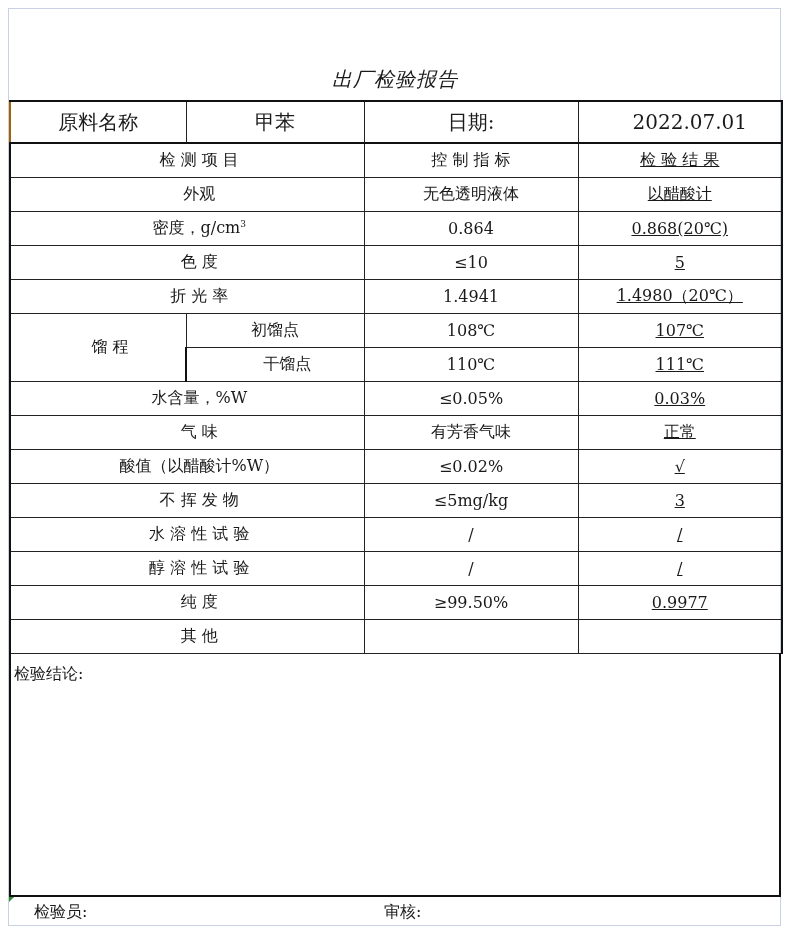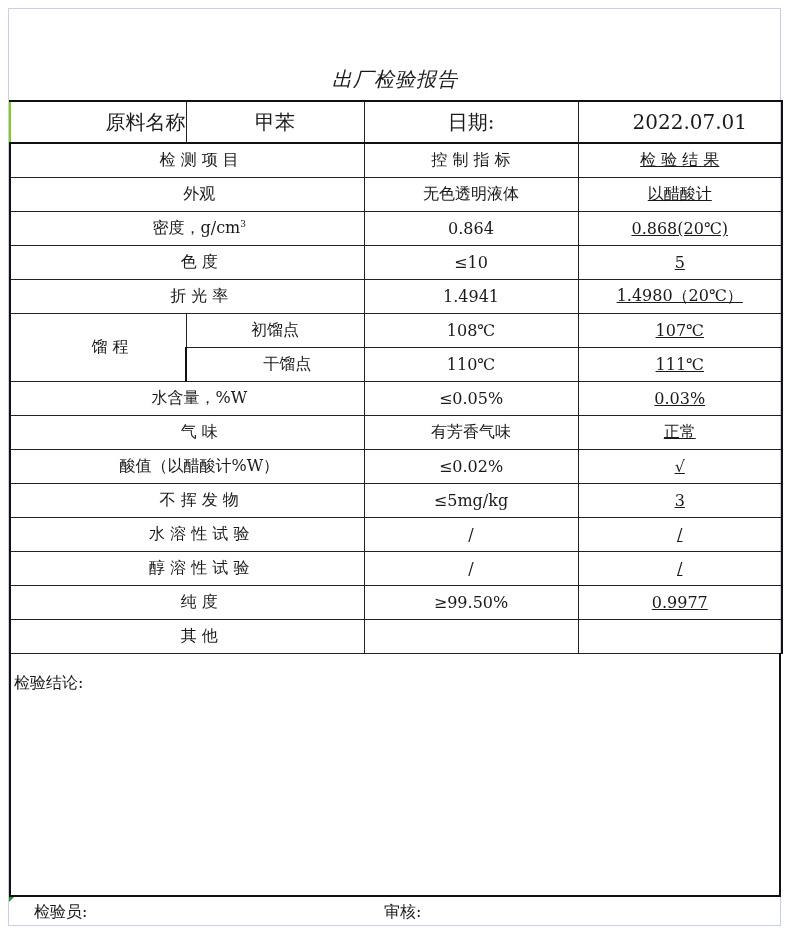--- a/index.html
+++ b/index.html
@@ -7,30 +7,30 @@
          font-family:"DejaVu Serif","Liberation Serif",serif; color:#1a1a1a; }
   .frame { position:absolute; left:8px; top:8px; width:773px; height:918px;
            border:1px solid #c8d0e4; box-sizing:border-box; }
   .title { position:absolute; left:9px; width:772px; top:64px; height:30px;
            text-align:center; font-size:20px; line-height:30px; letter-spacing:1px;font-style:italic; }
   table.report { position:absolute; left:9px; top:100px; border-collapse:collapse;
                  table-layout:fixed; width:772px; }
   table.report td { border:1px solid #222; text-align:center; vertical-align:middle;
                     padding:0; font-size:16px; overflow:hidden; white-space:nowrap; }
   tr.head td { height:40px; font-size:20px; border-top:2px solid #111; border-bottom:2px solid #111; }
-  tr.head td:first-child { border-left:2px solid #84cc16;text-align:right; }
+  tr.head td:first-child { border-left:2px solid #a16207; }
   tr.head td:last-child { border-right:2px solid #111;padding-left:20px; }
   tr.row td { height:33px; }
   tr.row td:first-child { border-left:2px solid #111;padding-left:24px; }
   tr.row td:last-child { border-right:2px solid #111;text-decoration:underline; }
   sup { font-size:9px; vertical-align:super; line-height:0; }
   .conclusion { position:absolute; left:9px; top:653px; width:772px; height:244px;
                 box-sizing:border-box; border-left:2px solid #111; border-right:2px solid #111;
                 border-bottom:2px solid #111; }
-  .conclusion-label { position:absolute; left:3px; top:20px; font-size:16px; }
+  .conclusion-label { position:absolute; left:3px; top:11px; font-size:16px; }
   .footer-item { position:absolute; top:902px; font-size:16px; }
   .corner-mark { position:absolute; left:9px; top:897px; width:0; height:0;
                  border-top:5px solid #2e8b2e; border-right:5px solid transparent; }
 </style>
 </head>
 <body>
 
 <div class="frame"></div>
 
 <div class="title">出厂检验报告</div>

